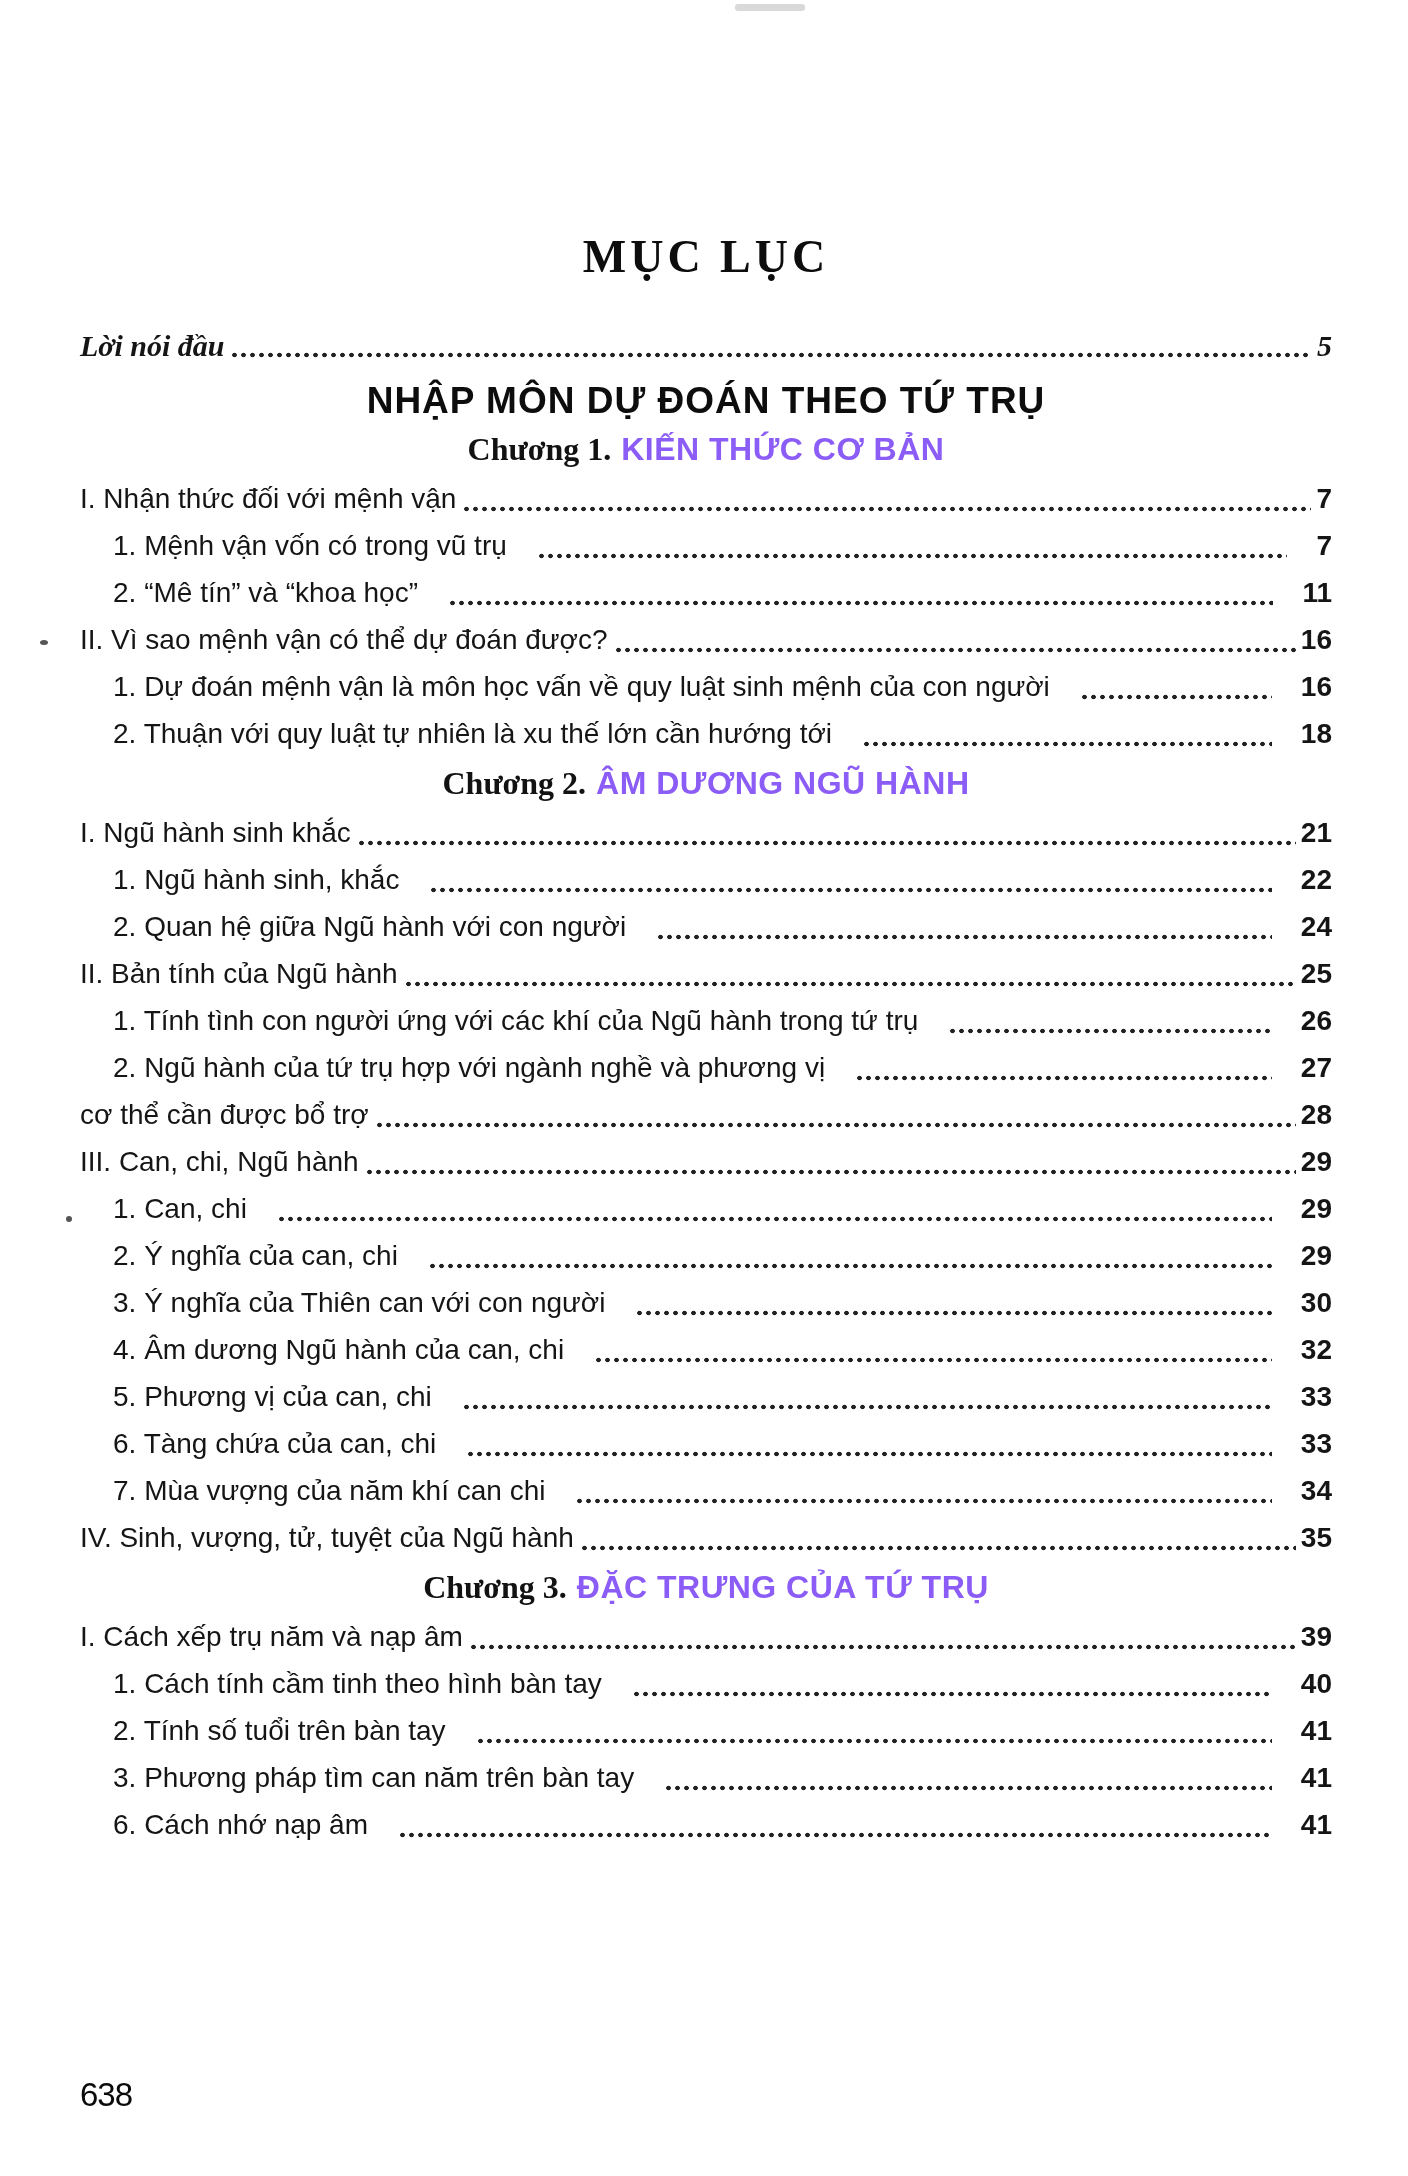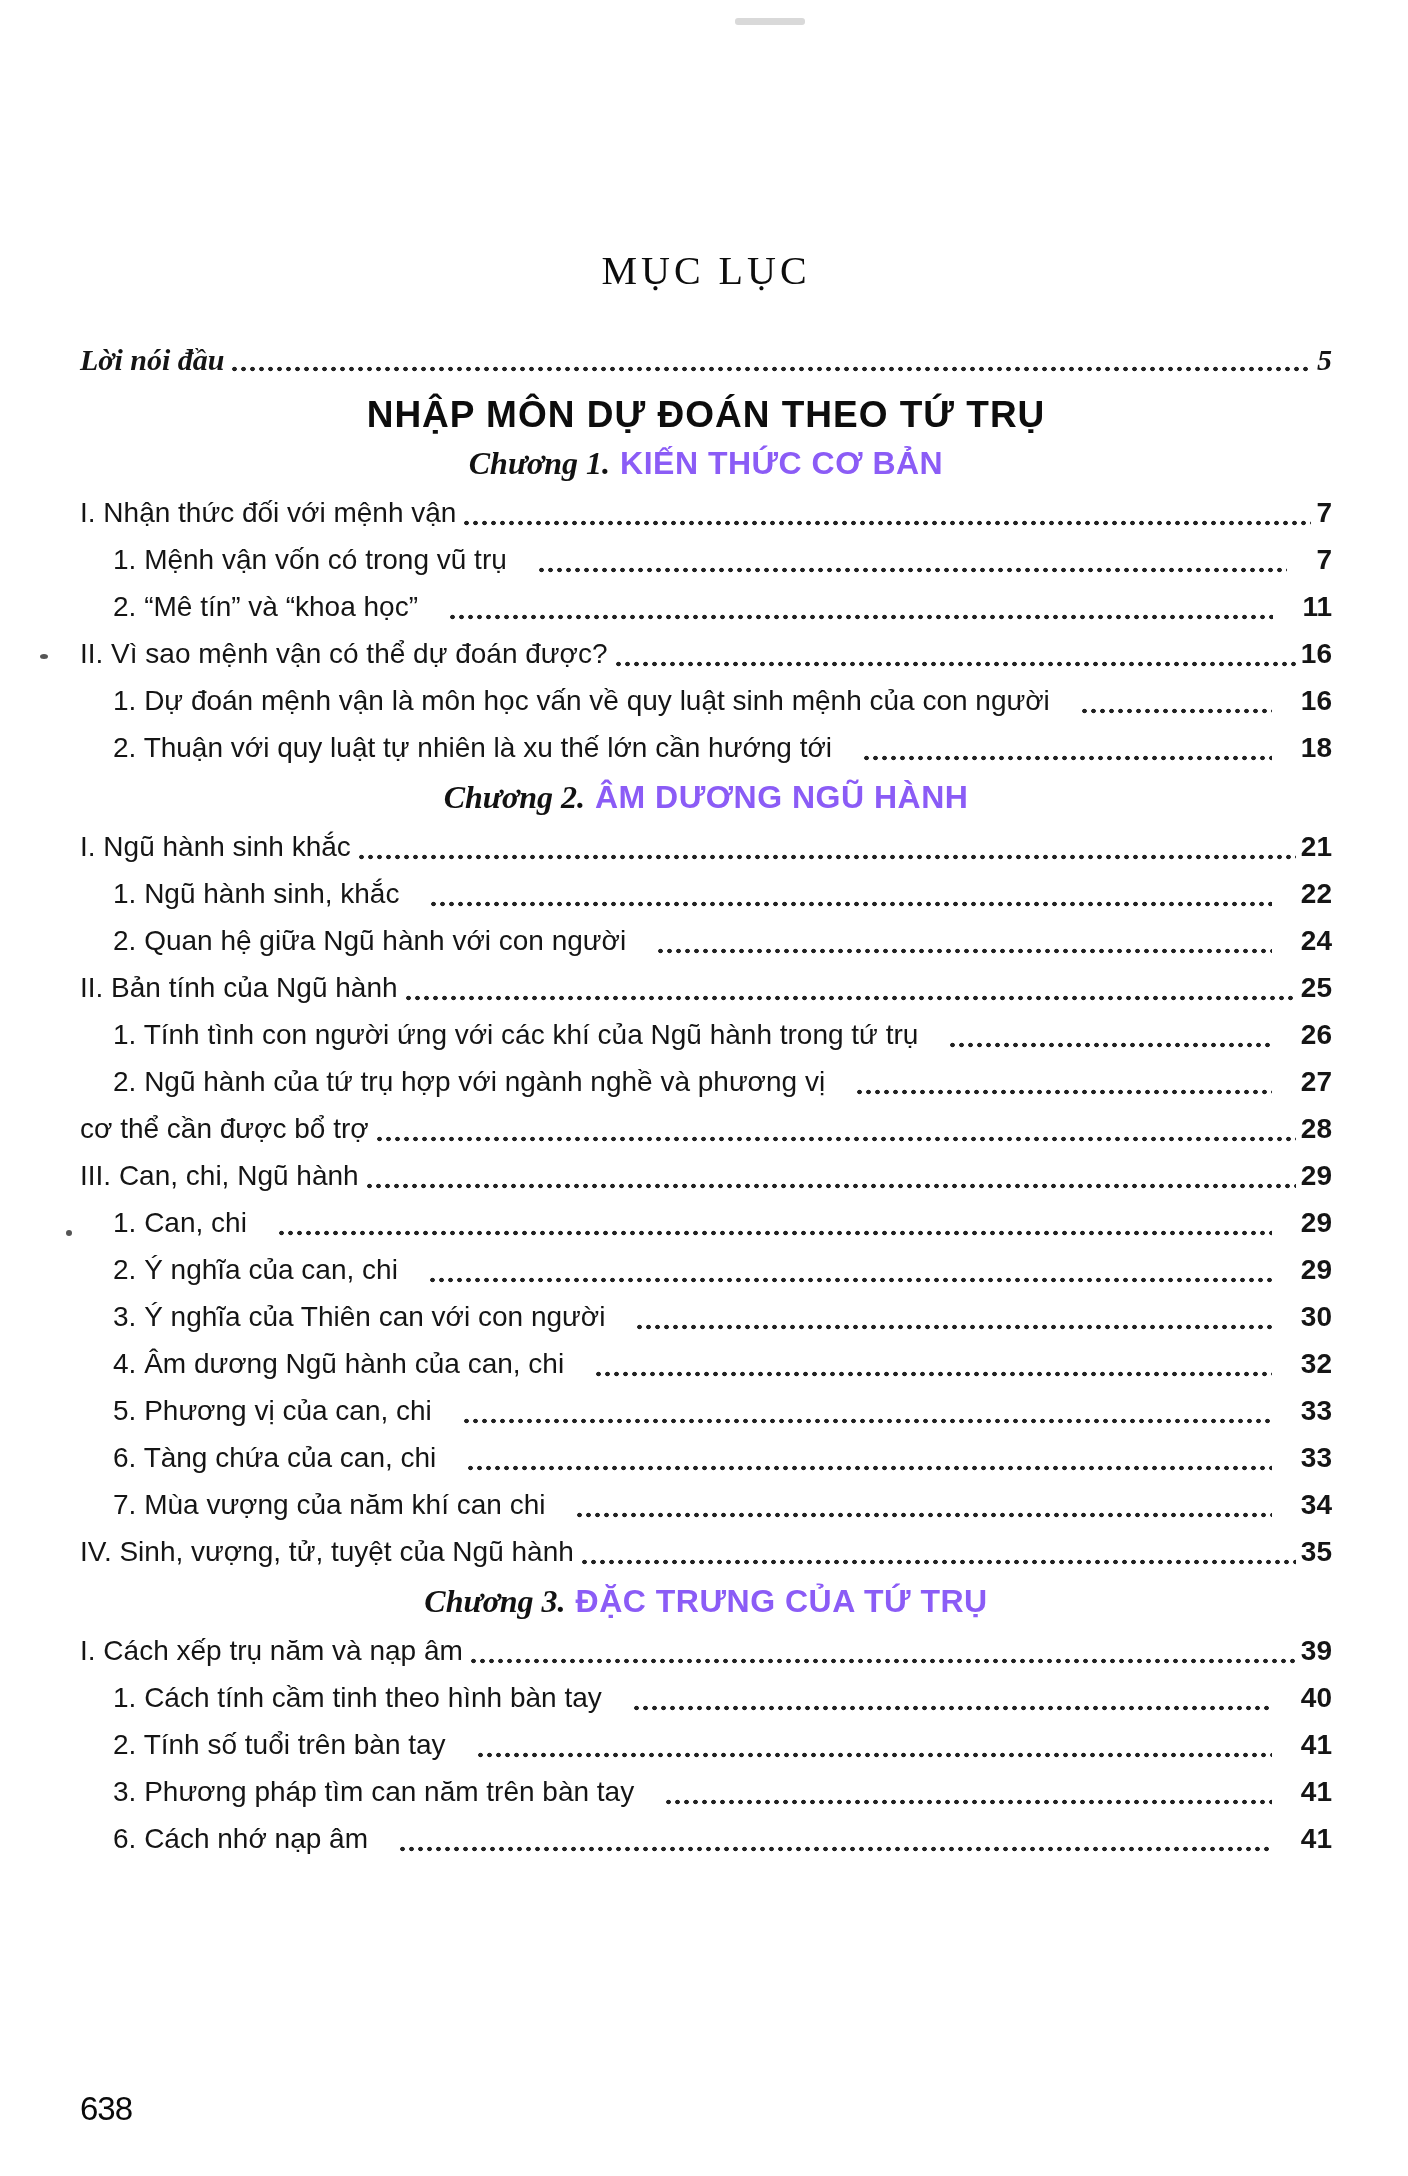--- a/index.html
+++ b/index.html
@@ -26,26 +26,26 @@
   .speck {
     position: absolute;
     width: 7px; height: 7px;
     background: #555;
     border-radius: 50%;
   }
   .speck-a { left: 40px; top: 636px; width: 8px; height: 5px; }
   .speck-b { left: 66px; top: 1212px; width: 6px; height: 6px; }
 
   h1.page-title {
-    margin: 18px;
+    margin: 4px;
     padding-top: 225px;
     text-align: center;
     font-family: "Liberation Serif", serif;
-    font-weight: normal;
-    font-size: 40px;
+    font-weight: bold;
+    font-size: 46px;
     line-height: 55px;
     letter-spacing: 4px;
     color: #0d0d0d;
   }
 
   .row {
     display: flex;
     align-items: baseline;
     font-size: 28px;
     line-height: 47px;
@@ -88,21 +88,20 @@
   }
 
   .chapter-heading {
     text-align: center;
     font-size: 32px;
     line-height: 52px;
     white-space: nowrap;
   }
   .ch-label {
     font-family: "Liberation Serif", serif;
-    font-style: italic;
     font-weight: bold;
     margin-right: 10px;
   }
   .ch-title {
     font-weight: bold;
     letter-spacing: 0.5px;
     color: #8b5cf6;
   }
 
   .footer-num {

